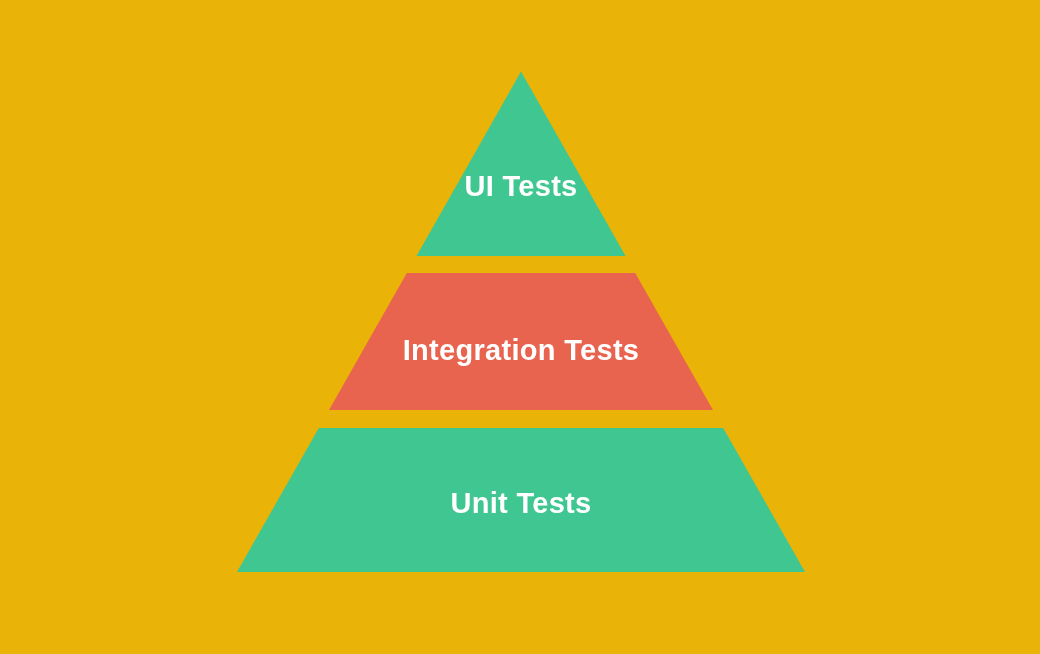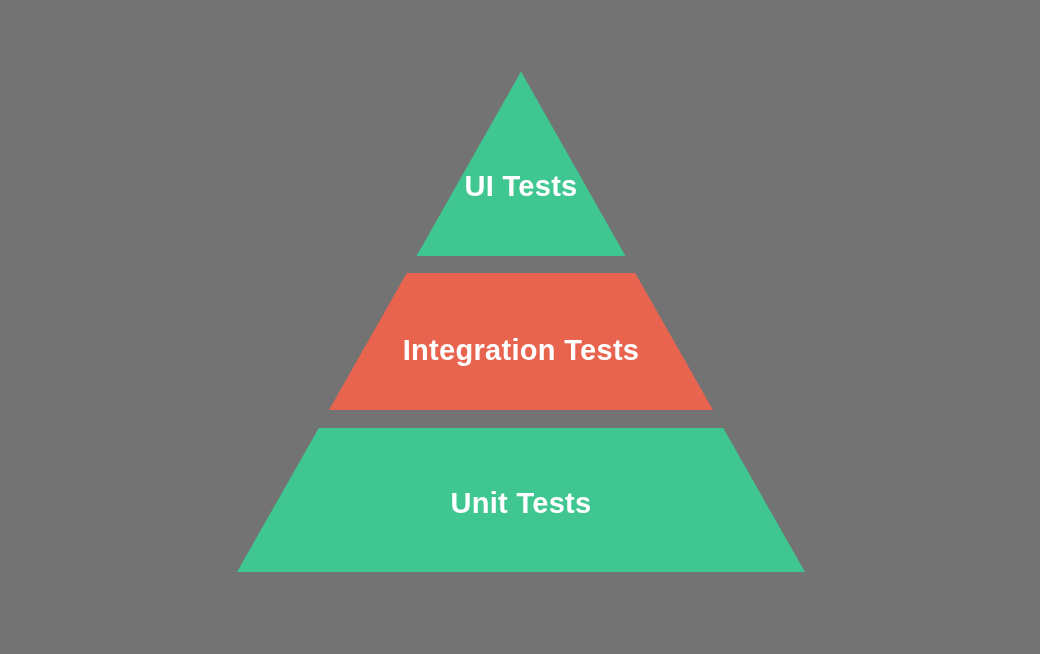--- a/index.html
+++ b/index.html
@@ -29,21 +29,21 @@
       font-family: "Liberation Sans", sans-serif;
       font-size: 29px;
       font-weight: 600;
       letter-spacing: 0.3px;
       text-anchor: middle;
     }
   </style>
 </head>
 <body style="background: rgb(244, 246, 247);">
 
-<div class="stage" style="background: #737373;">
+<div class="stage" style="background: #eab308;">
   <svg viewBox="0 0 1040 654" aria-hidden="false">
 
     <polygon class="layer-shape" points="521,71.5 625.5,256 416.5,256" fill="#3fc691"></polygon>
     <text class="layer-label" x="521" y="196">UI Tests</text>
 
     <polygon class="layer-shape" points="406.8,273 635.2,273 713,410 329,410" fill="#e9644f"></polygon>
     <text class="layer-label" x="521" y="360">Integration Tests</text>
 
     <polygon class="layer-shape" points="318.8,428 723.2,428 805,572 237,572" fill="#3fc691"></polygon>
     <text class="layer-label" x="521" y="513">Unit Tests</text>

